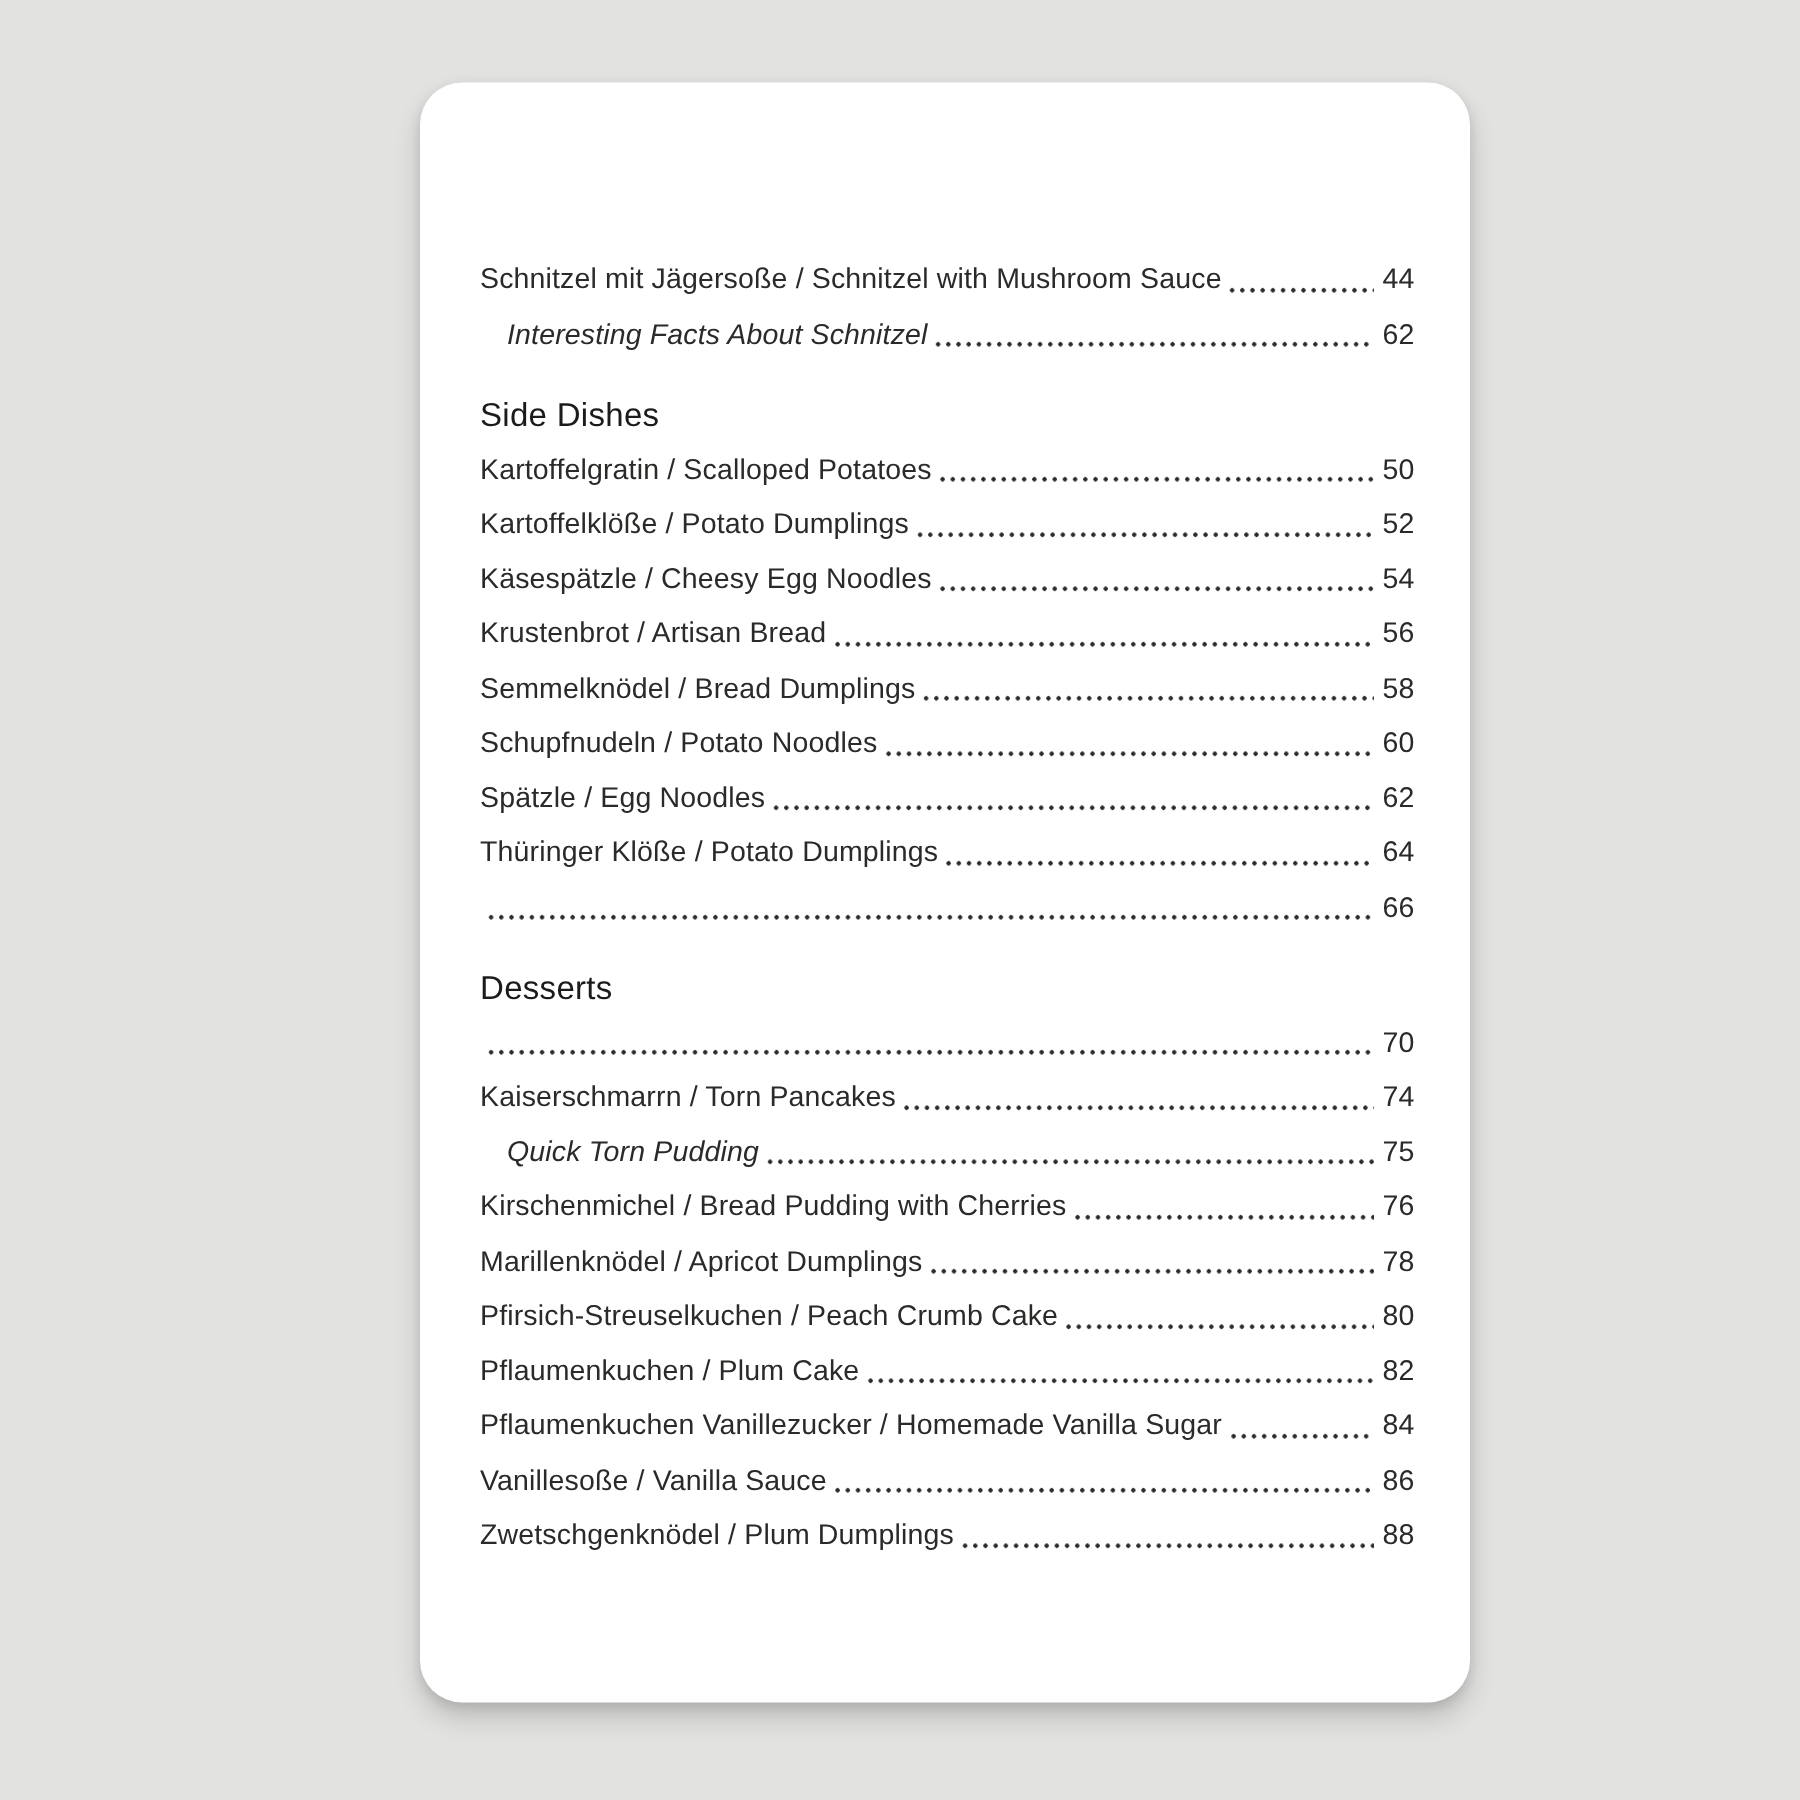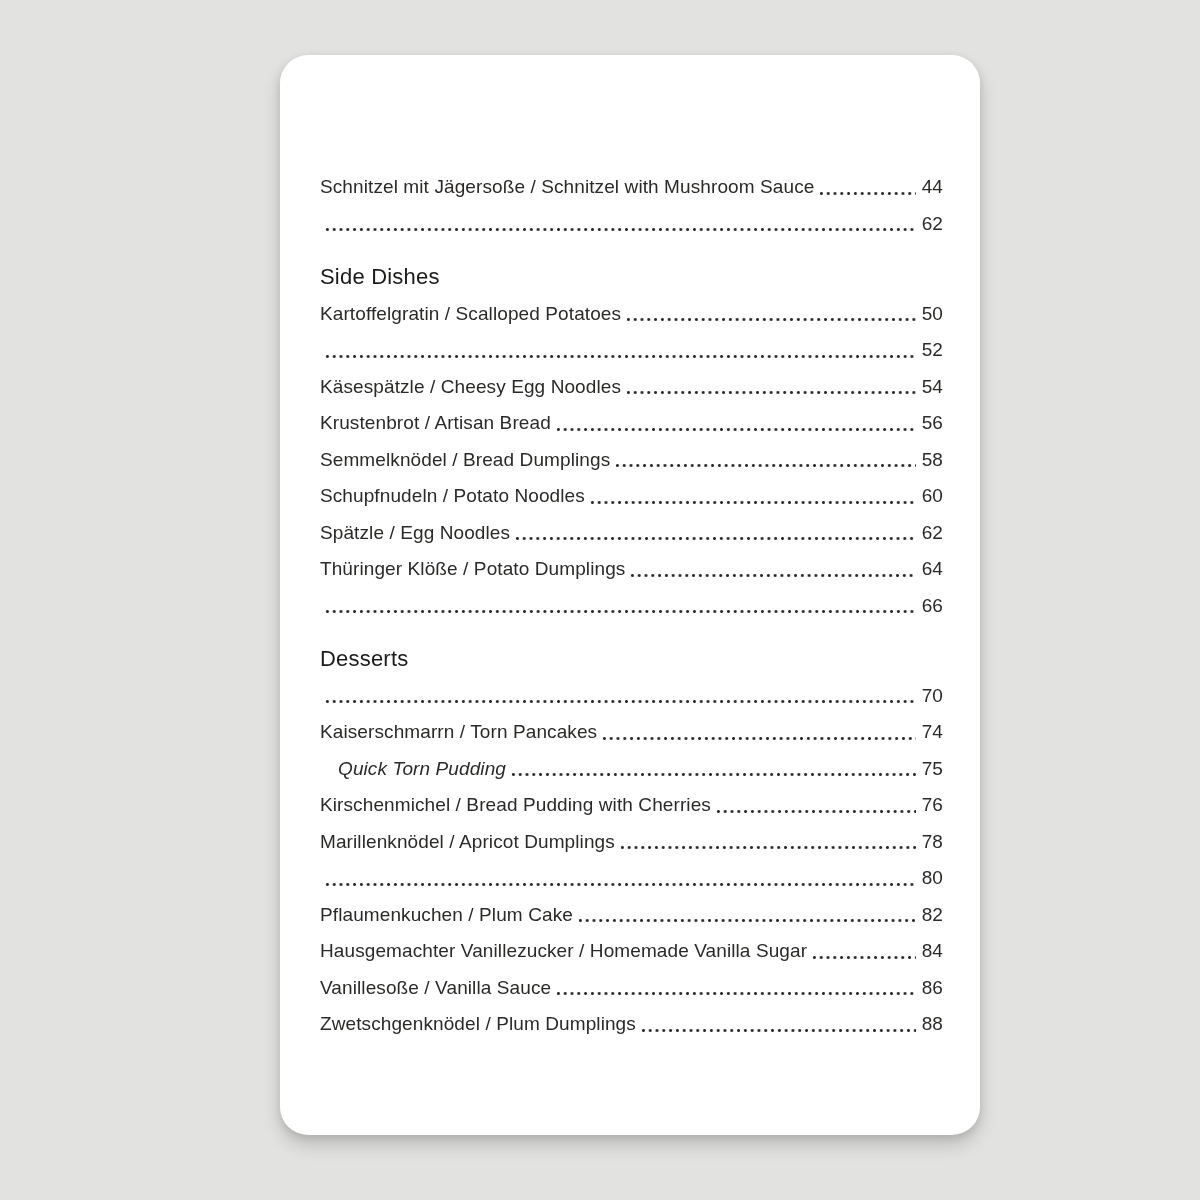--- a/index.html
+++ b/index.html
@@ -83,32 +83,34 @@
 <div class="stage">
   <div class="card">
     <div class="toc" id="toc">
         <section class="toc-section">
           <div class="toc-row">
     <span class="toc-title">Schnitzel mit Jägersoße / Schnitzel with Mushroom Sauce</span>
     <span class="leader"></span>
     <span class="toc-page">44</span>
   </div>
           <div class="toc-row sub">
+    <span class="toc-title">Interesting Facts About Schnitzel</span>
     <span class="leader"></span>
     <span class="toc-page">62</span>
   </div>
         </section>
         <section class="toc-section">
           <h2 class="toc-heading">Side Dishes</h2>
           <div class="toc-row">
     <span class="toc-title">Kartoffelgratin / Scalloped Potatoes</span>
     <span class="leader"></span>
     <span class="toc-page">50</span>
   </div>
           <div class="toc-row">
+    <span class="toc-title">Kartoffelklöße / Potato Dumplings</span>
     <span class="leader"></span>
     <span class="toc-page">52</span>
   </div>
           <div class="toc-row">
     <span class="toc-title">Käsespätzle / Cheesy Egg Noodles</span>
     <span class="leader"></span>
     <span class="toc-page">54</span>
   </div>
           <div class="toc-row">
     <span class="toc-title">Krustenbrot / Artisan Bread</span>
@@ -160,30 +162,31 @@
     <span class="toc-title">Kirschenmichel / Bread Pudding with Cherries</span>
     <span class="leader"></span>
     <span class="toc-page">76</span>
   </div>
           <div class="toc-row">
     <span class="toc-title">Marillenknödel / Apricot Dumplings</span>
     <span class="leader"></span>
     <span class="toc-page">78</span>
   </div>
           <div class="toc-row">
+    <span class="toc-title">Pfirsich-Streuselkuchen / Peach Crumb Cake</span>
     <span class="leader"></span>
     <span class="toc-page">80</span>
   </div>
           <div class="toc-row">
     <span class="toc-title">Pflaumenkuchen / Plum Cake</span>
     <span class="leader"></span>
     <span class="toc-page">82</span>
   </div>
           <div class="toc-row">
-    <span class="toc-title">Hausgemachter Vanillezucker / Homemade Vanilla Sugar</span>
+    <span class="toc-title">Pflaumenkuchen Vanillezucker / Homemade Vanilla Sugar</span>
     <span class="leader"></span>
     <span class="toc-page">84</span>
   </div>
           <div class="toc-row">
     <span class="toc-title">Vanillesoße / Vanilla Sauce</span>
     <span class="leader"></span>
     <span class="toc-page">86</span>
   </div>
           <div class="toc-row">
     <span class="toc-title">Zwetschgenknödel / Plum Dumplings</span>

